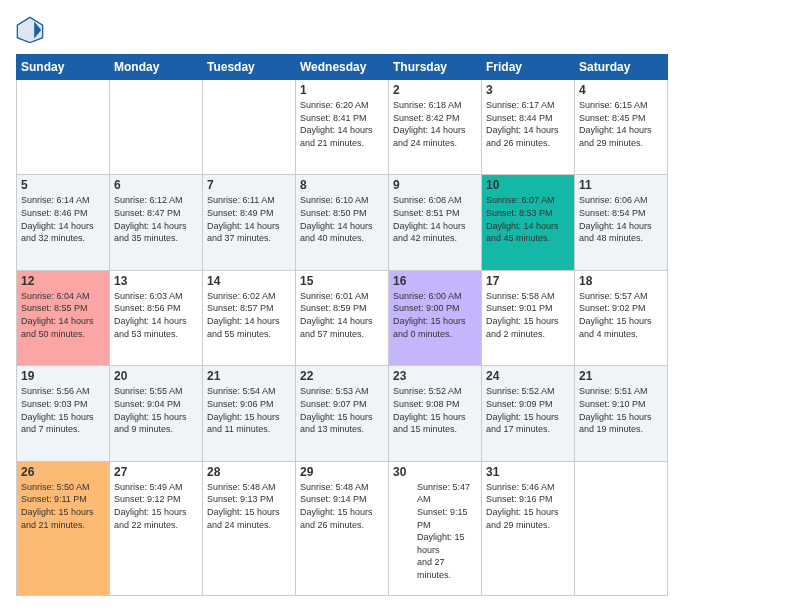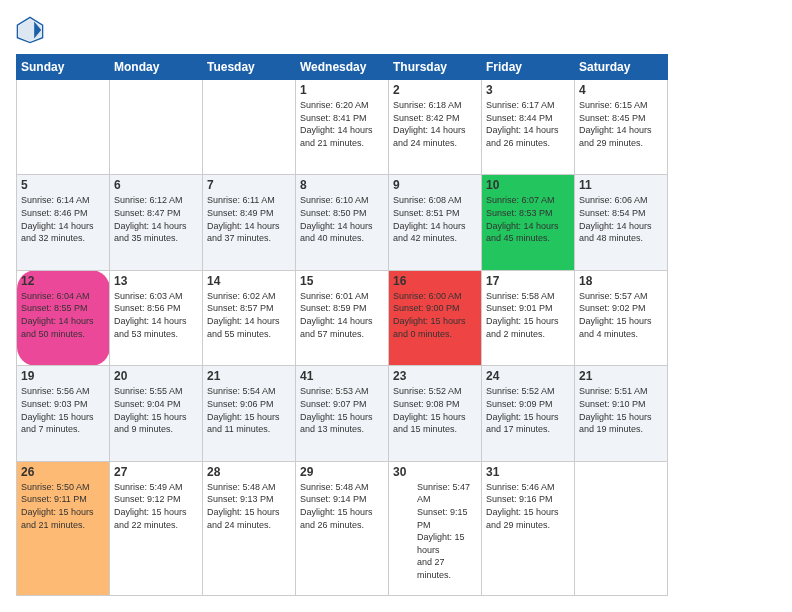--- a/index.html
+++ b/index.html
@@ -198,37 +198,37 @@
 Daylight: 14 hours
 and 40 minutes.</div>
           </td>
           <td style="background: rgb(240, 244, 248);">
             <div class="day-number">9</div>
             <div class="day-info" style="white-space: pre-line;">Sunrise: 6:08 AM
 Sunset: 8:51 PM
 Daylight: 14 hours
 and 42 minutes.</div>
           </td>
-          <td style="background: #22c55e;">
+          <td style="background: #14b8a6;">
             <div class="day-number">10</div>
             <div class="day-info" style="white-space: pre-line;">Sunrise: 6:07 AM
 Sunset: 8:53 PM
 Daylight: 14 hours
 and 45 minutes.</div>
           </td>
           <td style="background: rgb(240, 244, 248);">
             <div class="day-number">11</div>
             <div class="day-info" style="white-space: pre-line;">Sunrise: 6:06 AM
 Sunset: 8:54 PM
 Daylight: 14 hours
 and 48 minutes.</div>
           </td>
         </tr>
         <tr>
-          <td style="background: #ec4899; border-radius: 19px;">
+          <td style="background: #fca5a5;">
             <div class="day-number">12</div>
             <div class="day-info" style="white-space: pre-line;">Sunrise: 6:04 AM
 Sunset: 8:55 PM
 Daylight: 14 hours
 and 50 minutes.</div>
           </td>
           <td style="background: rgb(255, 255, 255);">
             <div class="day-number">13</div>
             <div class="day-info" style="white-space: pre-line;">Sunrise: 6:03 AM
 Sunset: 8:56 PM
@@ -242,21 +242,21 @@
 Daylight: 14 hours
 and 55 minutes.</div>
           </td>
           <td style="background: rgb(255, 255, 255); margin-top: 24px;">
             <div class="day-number">15</div>
             <div class="day-info" style="white-space: pre-line;">Sunrise: 6:01 AM
 Sunset: 8:59 PM
 Daylight: 14 hours
 and 57 minutes.</div>
           </td>
-          <td style="background: #ef4444;">
+          <td style="background: #c4b5fd;">
             <div class="day-number">16</div>
             <div class="day-info" style="white-space: pre-line;">Sunrise: 6:00 AM
 Sunset: 9:00 PM
 Daylight: 15 hours
 and 0 minutes.</div>
           </td>
           <td style="background: rgb(255, 255, 255);">
             <div class="day-number">17</div>
             <div class="day-info" style="white-space: pre-line;">Sunrise: 5:58 AM
 Sunset: 9:01 PM
@@ -287,21 +287,21 @@
 and 9 minutes.</div>
           </td>
           <td style="background: rgb(240, 244, 248);">
             <div class="day-number">21</div>
             <div class="day-info" style="white-space: pre-line;">Sunrise: 5:54 AM
 Sunset: 9:06 PM
 Daylight: 15 hours
 and 11 minutes.</div>
           </td>
           <td style="background: rgb(240, 244, 248);">
-            <div class="day-number">41</div>
+            <div class="day-number">22</div>
             <div class="day-info" style="white-space: pre-line;">Sunrise: 5:53 AM
 Sunset: 9:07 PM
 Daylight: 15 hours
 and 13 minutes.</div>
           </td>
           <td style="background: rgb(240, 244, 248);">
             <div class="day-number">23</div>
             <div class="day-info" style="white-space: pre-line;">Sunrise: 5:52 AM
 Sunset: 9:08 PM
 Daylight: 15 hours

